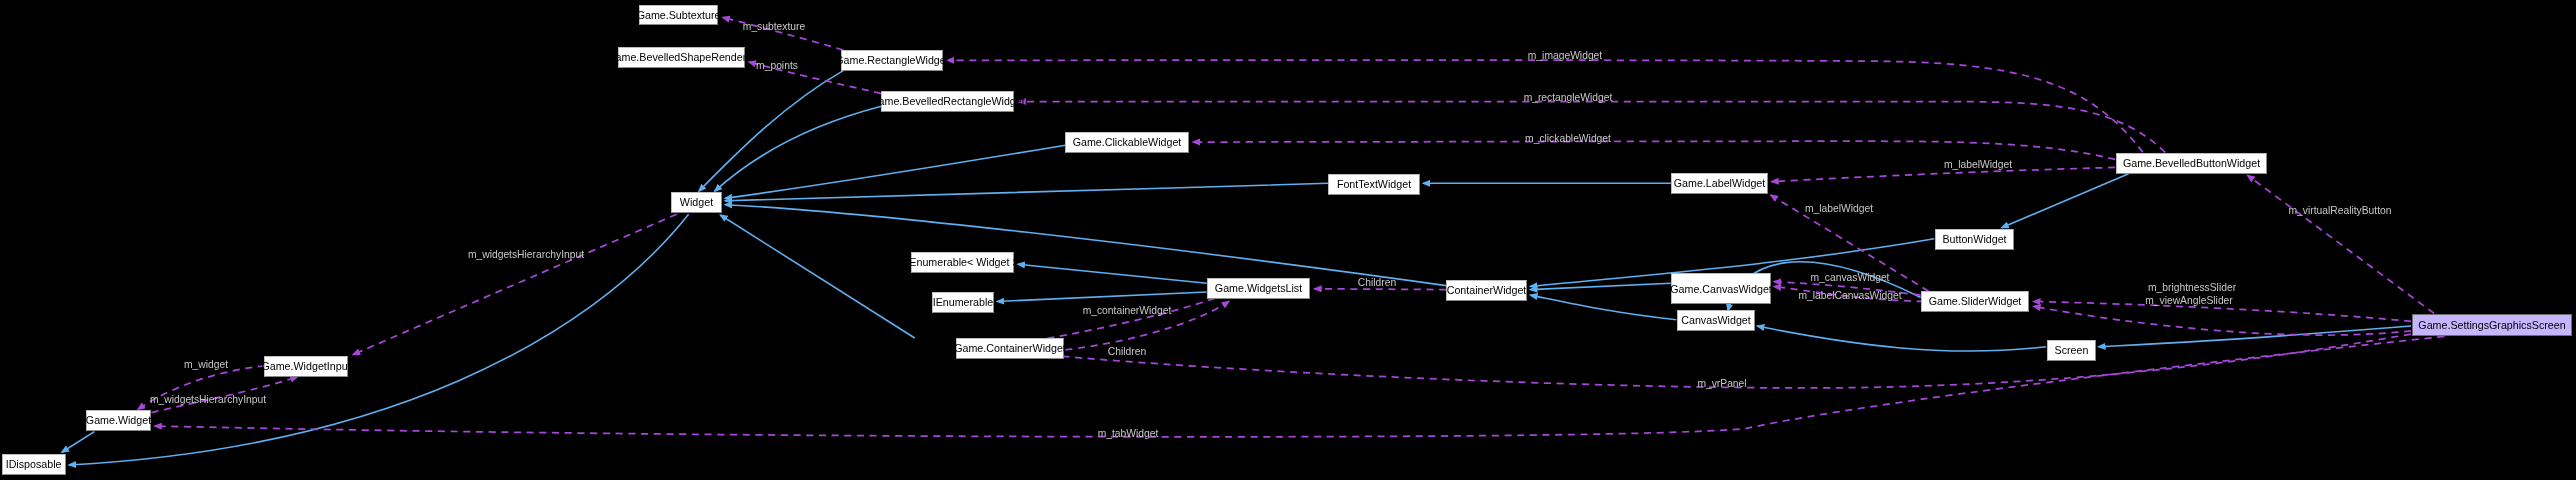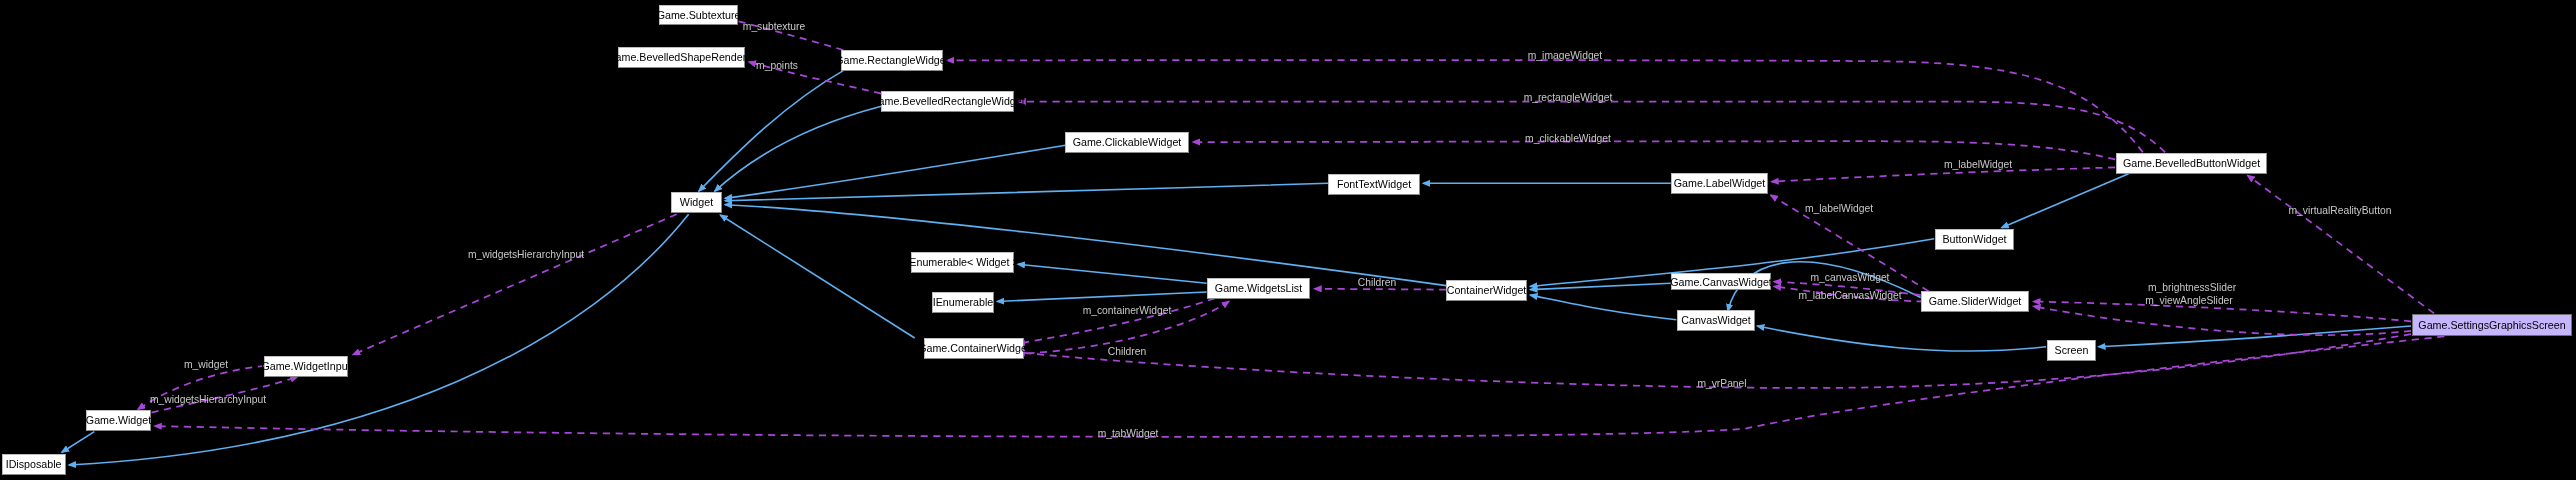--- a/index.html
+++ b/index.html
@@ -79,37 +79,37 @@
     <div class="edge-label" style="left: 1850px; top: 277px;">m_canvasWidget</div>
     <div class="edge-label" style="left: 1850px; top: 295px;">m_labelCanvasWidget</div>
     <div class="edge-label" style="left: 1377px; top: 282px;">Children</div>
     <div class="edge-label" style="left: 1127px; top: 310px;">m_containerWidget</div>
     <div class="edge-label" style="left: 1127px; top: 351px;">Children</div>
     <div class="edge-label" style="left: 1722px; top: 383px;">m_vrPanel</div>
     <div class="edge-label" style="left: 1128px; top: 433px;">m_tabWidget</div>
     <div class="edge-label" style="left: 526px; top: 254px;">m_widgetsHierarchyInput</div>
     <div class="edge-label" style="left: 206px; top: 364px;">m_widget</div>
     <div class="edge-label" style="left: 208px; top: 399px;">m_widgetsHierarchyInput</div>
-    <div class="node" style="left: 639px; top: 4.8px; width: 79px; height: 20.6px; margin-left: 20px;">Game.Subtexture</div>
+    <div class="node" style="left: 639px; top: 4.8px; width: 79px; height: 20.6px;">Game.Subtexture</div>
     <div class="node" style="left: 618px; top: 47px; width: 127px; height: 20.6px;">Game.BevelledShapeRenderer</div>
     <div class="node" style="left: 841px; top: 50px; width: 102px; height: 20.6px;">Game.RectangleWidget</div>
     <div class="node" style="left: 881px; top: 91px; width: 133px; height: 20.6px;">Game.BevelledRectangleWidget</div>
     <div class="node" style="left: 1065px; top: 132px; width: 124px; height: 20.6px;">Game.ClickableWidget</div>
     <div class="node" style="left: 1328px; top: 174px; width: 92px; height: 20.6px;">FontTextWidget</div>
     <div class="node" style="left: 1671px; top: 173px; width: 97px; height: 20.6px;">Game.LabelWidget</div>
     <div class="node" style="left: 2116px; top: 153px; width: 151px; height: 20.6px;">Game.BevelledButtonWidget</div>
     <div class="node" style="left: 1935px; top: 229px; width: 79px; height: 20.6px;">ButtonWidget</div>
     <div class="node" style="left: 671px; top: 192px; width: 51px; height: 20.6px;">Widget</div>
     <div class="node" style="left: 911px; top: 252px; width: 103px; height: 20.6px;">IEnumerable&lt; Widget &gt;</div>
     <div class="node" style="left: 932px; top: 292px; width: 62px; height: 20.6px;">IEnumerable</div>
     <div class="node" style="left: 1207px; top: 278px; width: 103px; height: 20.6px;">Game.WidgetsList</div>
     <div class="node" style="left: 1446px; top: 280px; width: 81px; height: 20.6px;">ContainerWidget</div>
-    <div class="node" style="left: 1671px; top: 273px; width: 100px; height: 17px;">Game.CanvasWidget</div>
+    <div class="node" style="left: 1671px; top: 273px; width: 100px; height: 31px;">Game.CanvasWidget</div>
     <div class="node" style="left: 1677px; top: 310px; width: 78px; height: 20.6px;">CanvasWidget</div>
     <div class="node" style="left: 1921px; top: 291px; width: 108px; height: 20.6px;">Game.SliderWidget</div>
     <div class="node" style="left: 2047px; top: 340px; width: 49px; height: 20.6px;">Screen</div>
     <div class="node highlight" style="left: 2412px; top: 314px; width: 160px; height: 22px;">Game.SettingsGraphicsScreen</div>
-    <div class="node" style="left: 924px; top: 338px; width: 100px; height: 20.6px;">Game.ContainerWidget</div>
+    <div class="node" style="left: 956px; top: 338px; width: 108px; height: 20.6px;">Game.ContainerWidget</div>
     <div class="node" style="left: 264px; top: 356px; width: 84px; height: 20.6px;">Game.WidgetInput</div>
     <div class="node" style="left: 86px; top: 410px; width: 65px; height: 20.6px;">Game.Widget</div>
     <div class="node" style="left: 1.6px; top: 454px; width: 64px; height: 20.6px;">IDisposable</div>
   </div>
 
 
 </body></html>

